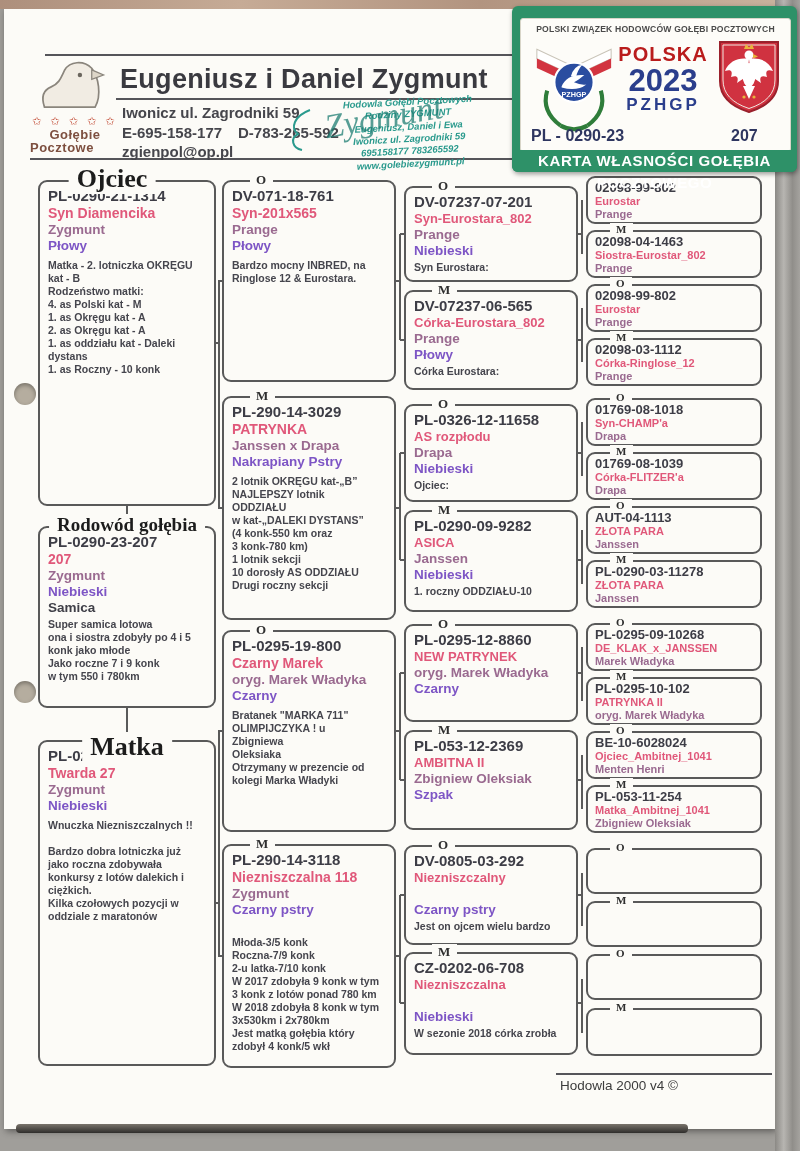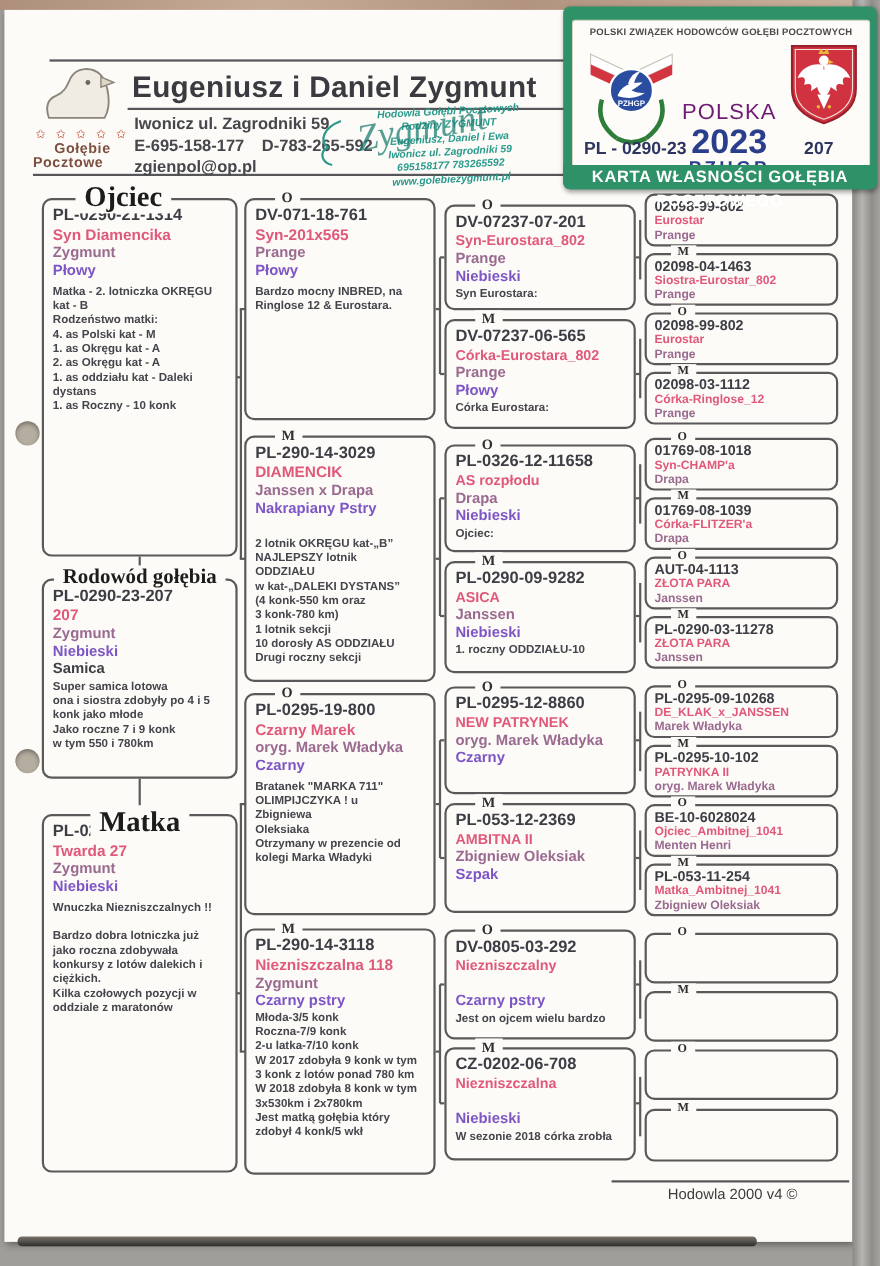--- a/index.html
+++ b/index.html
@@ -26,21 +26,21 @@
          text-align:center;transform:rotate(-3deg);}
   .signature{font-family:"Liberation Serif",serif;font-style:italic;font-size:34px;
              color:rgba(31,125,115,.75);transform:rotate(-10deg);}
   
   .badge{position:absolute;left:512px;top:6px;width:285px;height:166px;background:#2e9168;
          border-radius:6px;box-shadow:1px 2px 5px rgba(0,0,0,.4);z-index:60;}
   .badge-card{position:absolute;left:8px;top:12px;width:269px;height:132px;background:#fdfcf8;
               border:1px solid #d8d5c8;border-radius:3px;}
   .badge-fed{position:absolute;left:0;top:5px;width:100%;text-align:center;font-size:8.6px;
              font-weight:bold;color:#4a4a4a;letter-spacing:.2px;}
-  .badge-country{font-size:20px;font-weight:normal;color:#701a75;letter-spacing:1px;margin-top:48px;}
+  .badge-country{font-size:20px;font-weight:bold;color:#b91c1c;letter-spacing:1px;}
   .badge-year{font-size:31px;font-weight:bold;color:#2b3e8c;line-height:.95;}
   .badge-org{font-size:17px;font-weight:bold;color:#2b3e8c;letter-spacing:3px;}
   .badge-ring{font-size:16px;font-weight:bold;color:#2e3660;}
   .badge-bar{position:absolute;left:0;bottom:0;width:100%;height:22px;background:#2e9168;
              border-radius:0 0 6px 6px;text-align:center;}
   .badge-bar span{font-size:15px;font-weight:bold;color:#fff;letter-spacing:.6px;line-height:22px;}
   
   .pbox{position:absolute;border:2px solid #595959;border-radius:9px;background:#fcfbf7;
         padding:5px 6px 3px 8px;box-sizing:border-box;z-index:2;}
   .tab{position:absolute;top:-10px;left:26px;background:#fcfbf7;padding:0 6px;z-index:3;
@@ -244,24 +244,24 @@
     <div class="ring">DV-071-18-761</div>
     <div class="pname">Syn-201x565</div>
     <div class="breeder">Prange</div>
     <div class="pcolor">Płowy</div>
     <div class="notes">Bardzo mocny INBRED, na
 Ringlose 12 &amp; Eurostara.</div>
   </div>
   <div class="pbox" style="left:222px;top:396px;width:174px;height:224px">
     <span class="tab">M</span>
     <div class="ring">PL-290-14-3029</div>
-    <div class="pname">DIAMENCIK</div>
+    <div class="pname">PATRYNKA</div>
     <div class="breeder">Janssen x Drapa</div>
     <div class="pcolor">Nakrapiany Pstry</div>
-    <div class="notes" style="margin-top:18px">2 lotnik OKRĘGU kat-„B”
+    <div class="notes" style="margin-top:5px">2 lotnik OKRĘGU kat-„B”
 NAJLEPSZY lotnik
 ODDZIAŁU
 w kat-„DALEKI DYSTANS”
 (4 konk-550 km oraz
 3 konk-780 km)
 1 lotnik sekcji
 10 dorosły AS ODDZIAŁU
 Drugi roczny sekcji</div>
   </div>
   <div class="pbox" style="left:222px;top:630px;width:174px;height:202px">
@@ -276,21 +276,21 @@
 Oleksiaka
 Otrzymany w prezencie od
 kolegi Marka Władyki</div>
   </div>
   <div class="pbox" style="left:222px;top:844px;width:174px;height:224px">
     <span class="tab">M</span>
     <div class="ring">PL-290-14-3118</div>
     <div class="pname">Niezniszczalna 118</div>
     <div class="breeder">Zygmunt</div>
     <div class="pcolor">Czarny pstry</div>
-    <div class="notes" style="margin-top:1px">Młoda-3/5 konk
+    <div class="notes" style="margin-top:18px">Młoda-3/5 konk
 Roczna-7/9 konk
 2-u latka-7/10 konk
 W 2017 zdobyła 9 konk w tym
 3 konk z lotów ponad 780 km
 W 2018 zdobyła 8 konk w tym
 3x530km i 2x780km
 Jest matką gołębia który
 zdobył 4 konk/5 wkł</div>
   </div>
 
@@ -437,14 +437,14 @@
     <span class="tab">M</span>
   </div>
   <div class="pbox small" style="left:586px;top:954px;width:176px;height:46px">
     <span class="tab">O</span>
   </div>
   <div class="pbox small" style="left:586px;top:1008px;width:176px;height:48px">
     <span class="tab">M</span>
   </div>
 
   <div class="rule" style="left:556px;top:1073px;width:216px;height:1.5px"></div>
-  <div class="footer-credit" style="left:560px;top:1078px;width:212px;text-align:center">Hodowla 2000 v4 ©</div>
+  <div class="footer-credit" style="left:560px;top:1078px;width:212px;text-align:left">Hodowla 2000 v4 ©</div>
 </div>
 
 </body></html>

